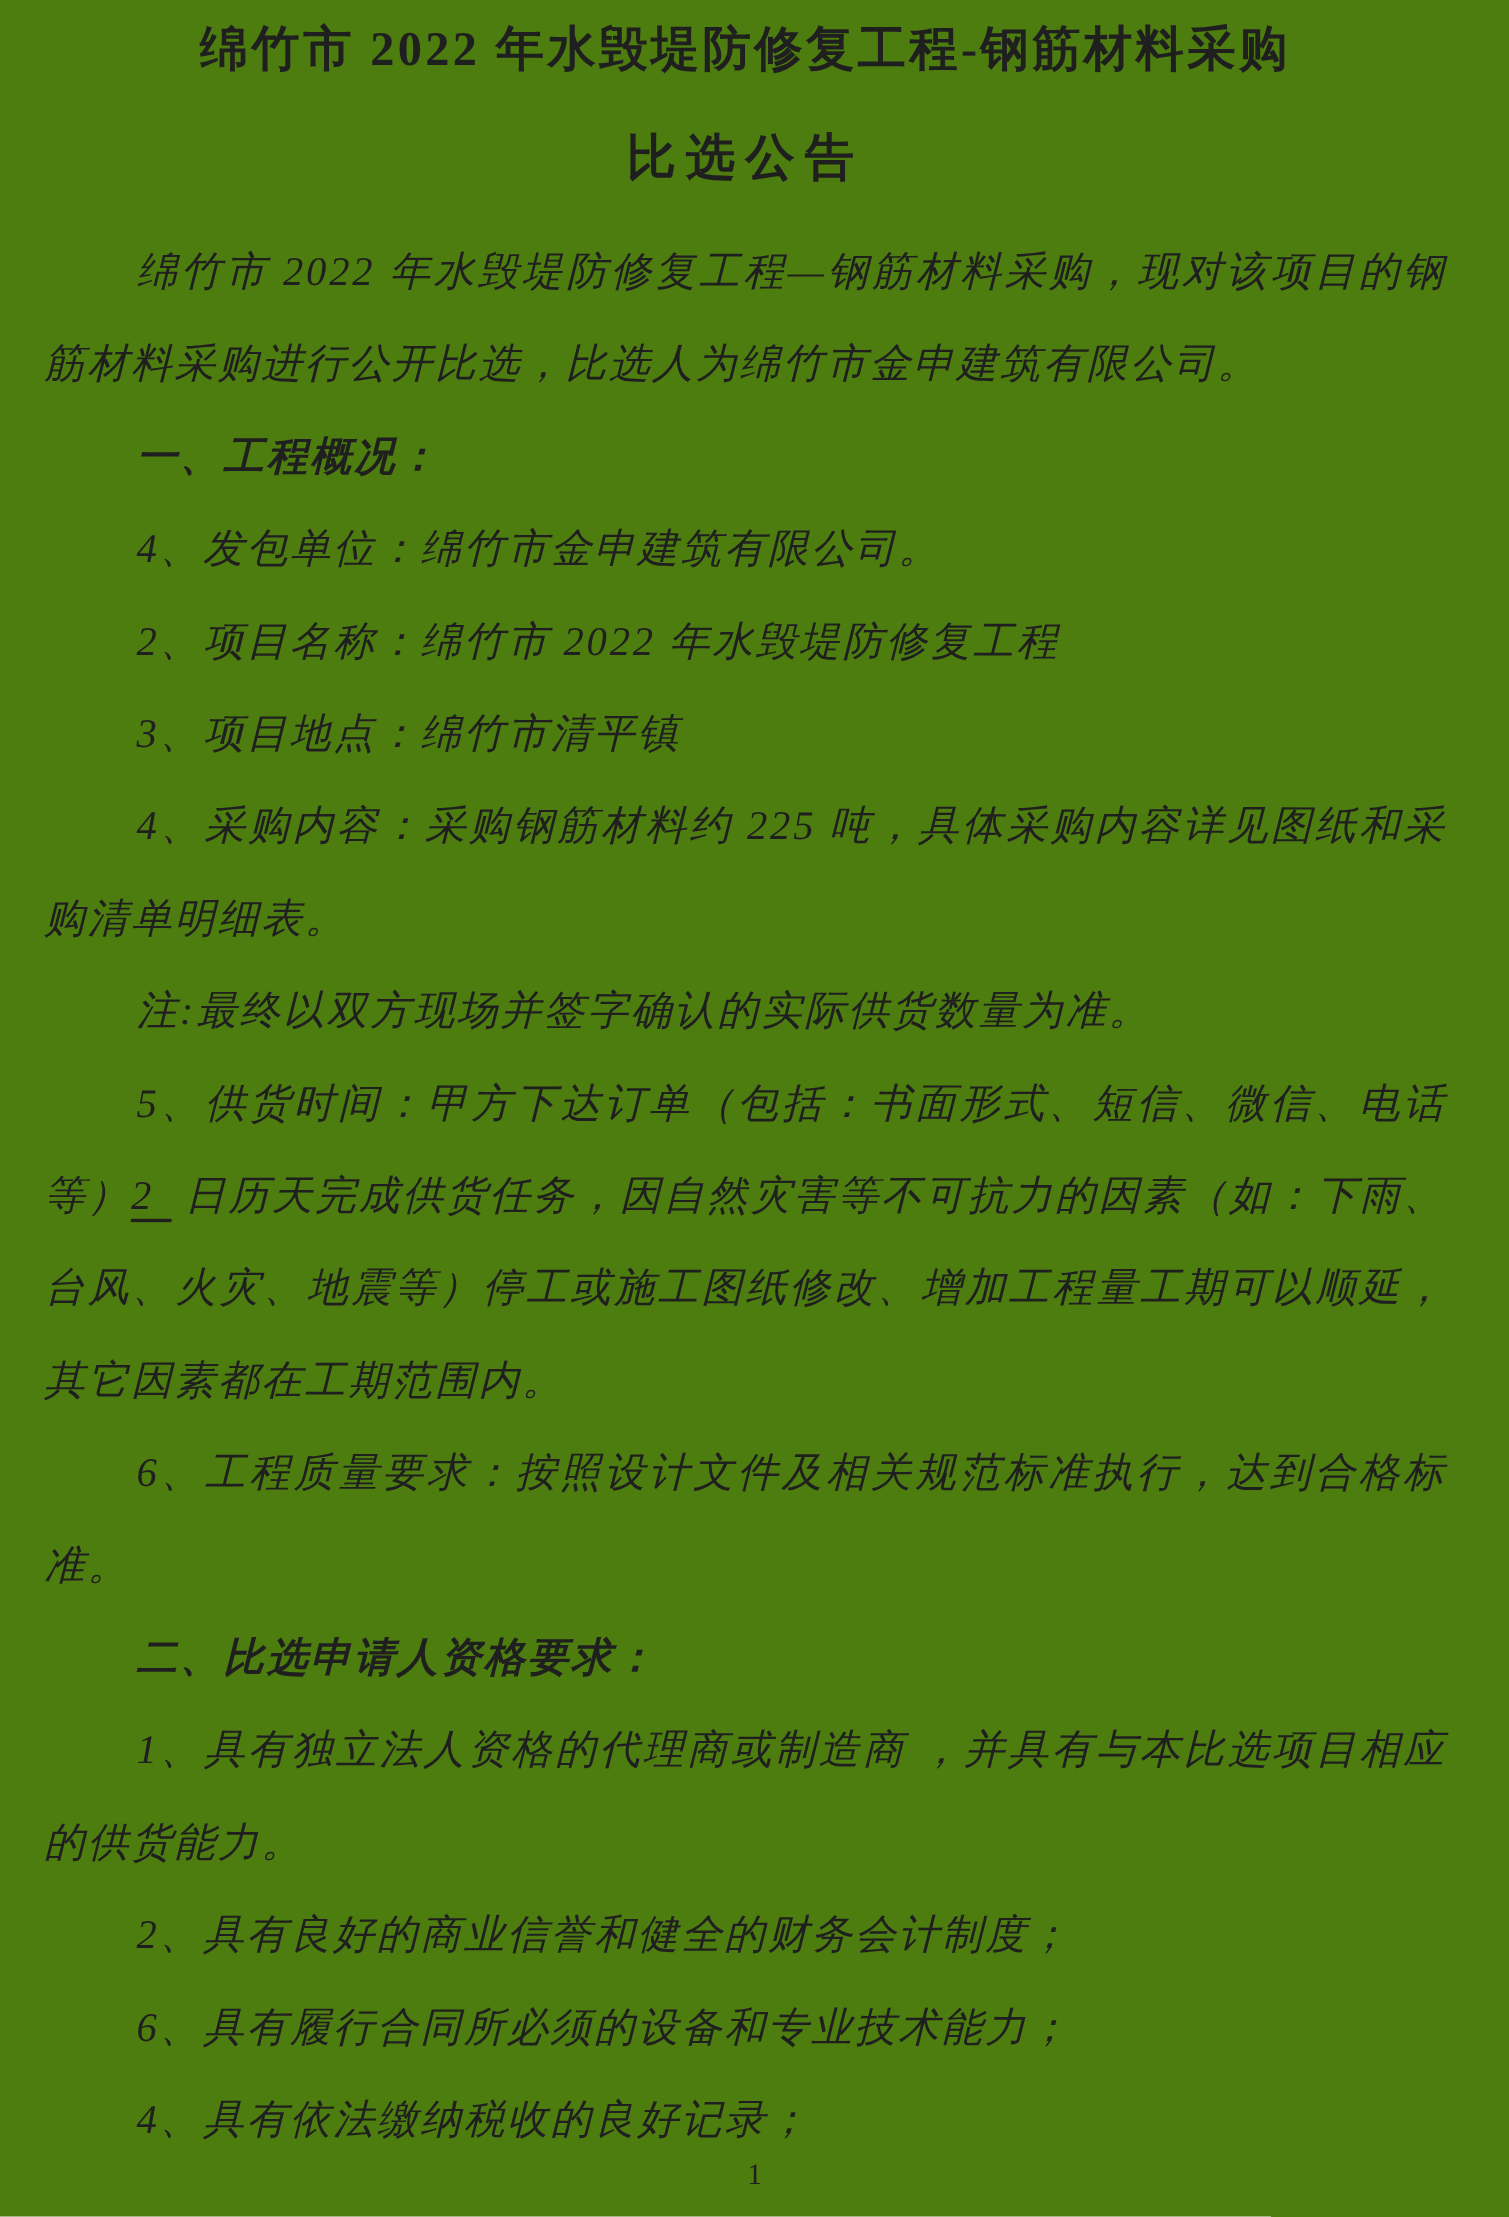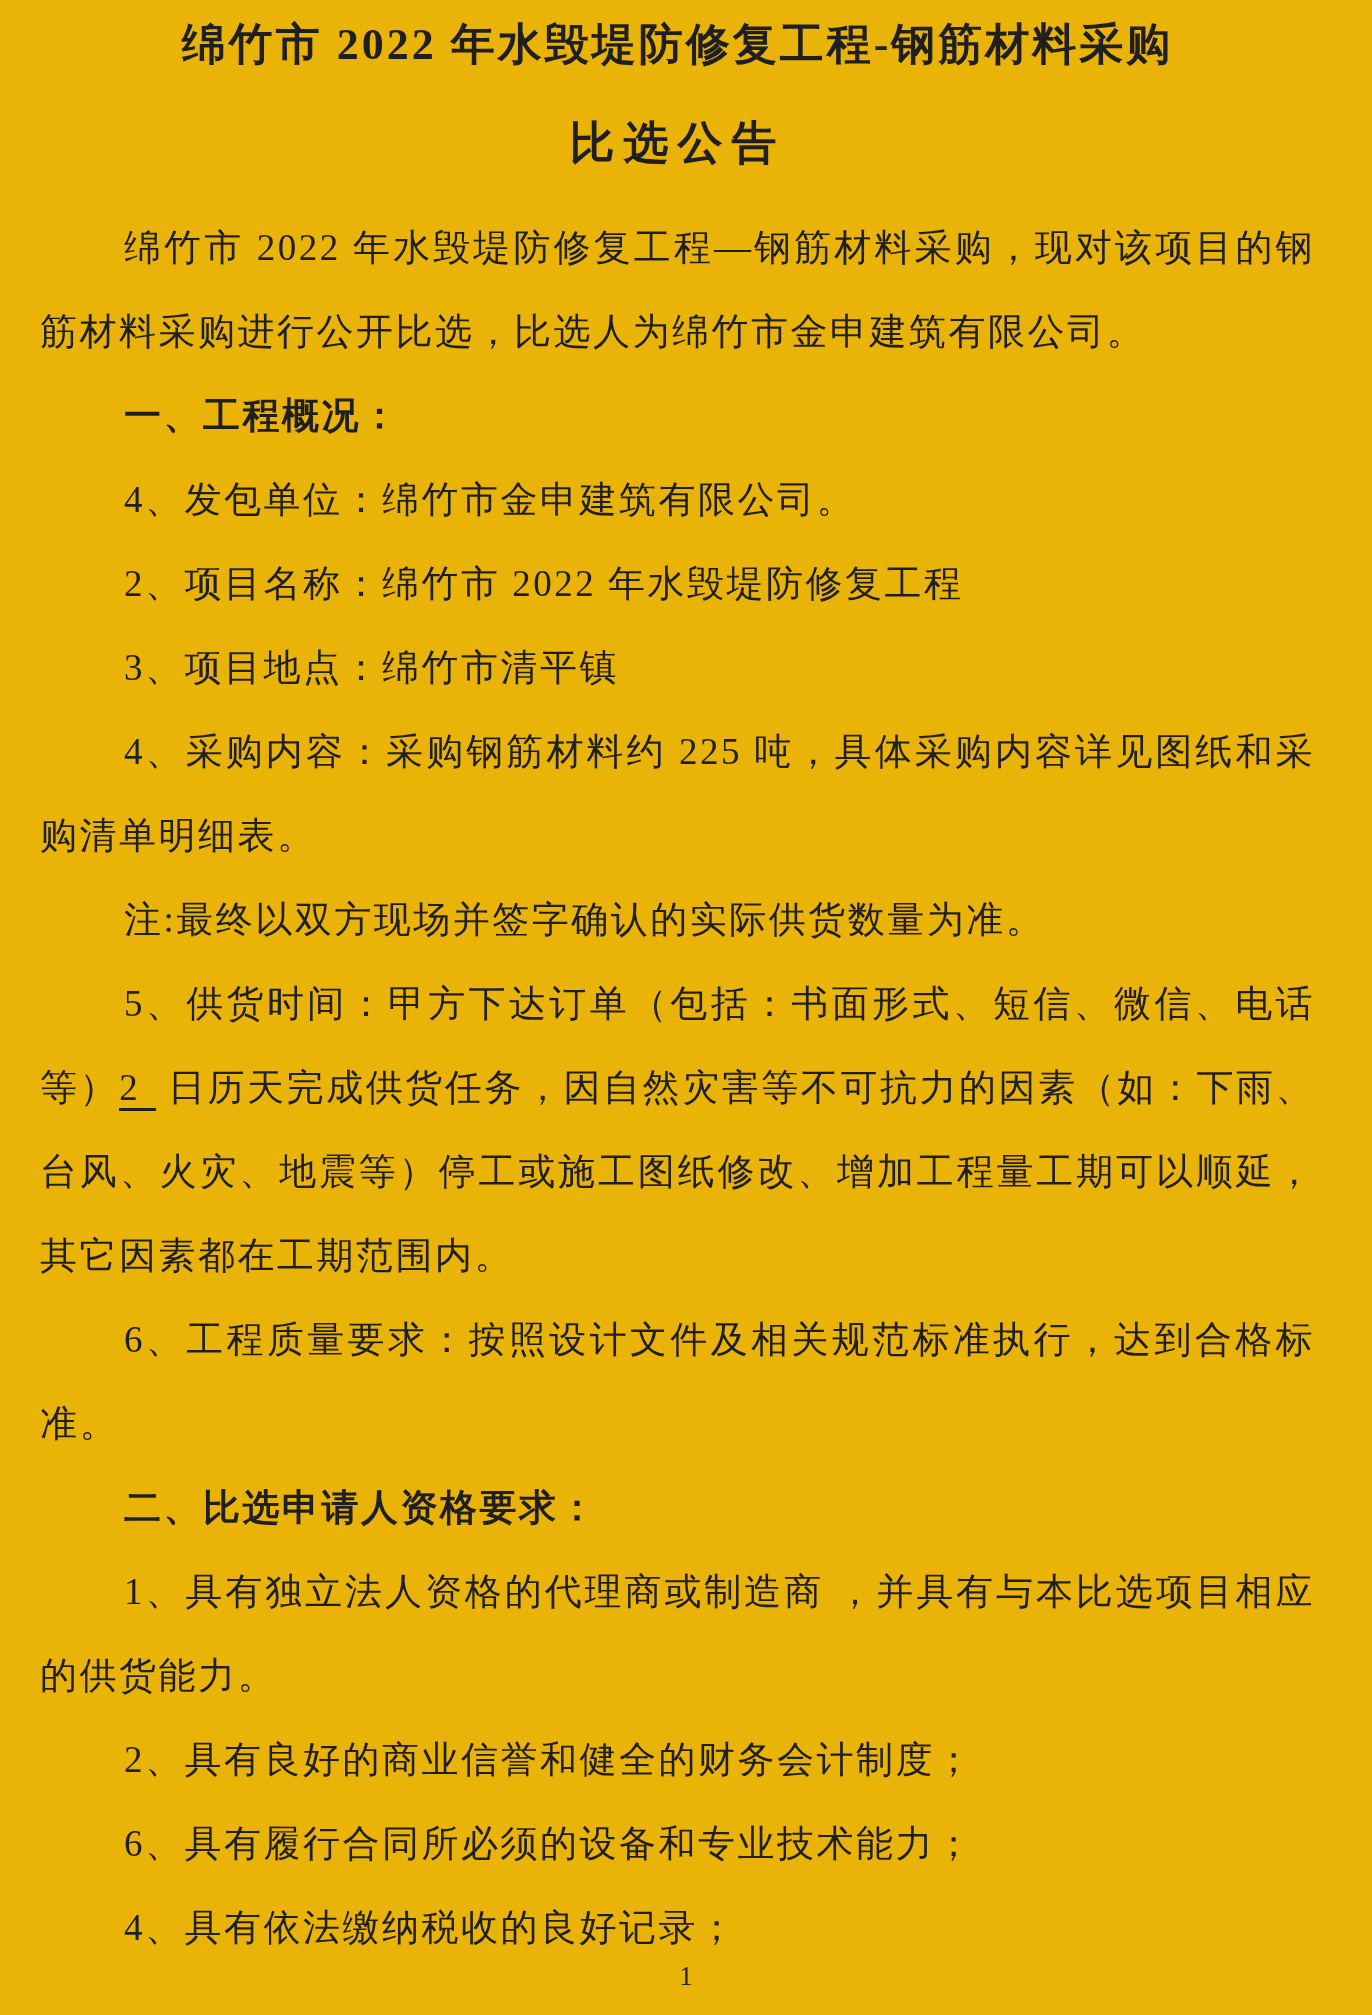--- a/index.html
+++ b/index.html
@@ -5,21 +5,21 @@
   html, body {
     margin: 0;
     padding: 0;
     background: #e8e8e8;
   }
   .page {
     position: relative;
     width: 1372px;
     height: 2015px;
     margin: 0 auto;
-    background: #eab308;
+    background: #4d7c0f;
     color: #1f1f1f;
     font-family: "Liberation Serif", "DejaVu Serif", serif;
     overflow: hidden;
     box-sizing: border-box;
   }
   .content {
     padding: 0 57px 0 40px;
   }
   .doc-title {
     margin: 16px 0 0 0;
@@ -36,20 +36,21 @@
     text-align: center;
     letter-spacing: 9px;
     line-height: 58px;
   }
   .body-text {
     margin-top: 34px;
     font-size: 37px;
     line-height: 84px;
     letter-spacing: 2.5px;
     text-align: justify;
+    font-style: italic;
   }
   .para {
     margin: 0;
     text-indent: 84px;
   }
   .heading {
     font-weight: bold;
   }
   .underlined {
     border-bottom: 3px solid #1f1f1f;

